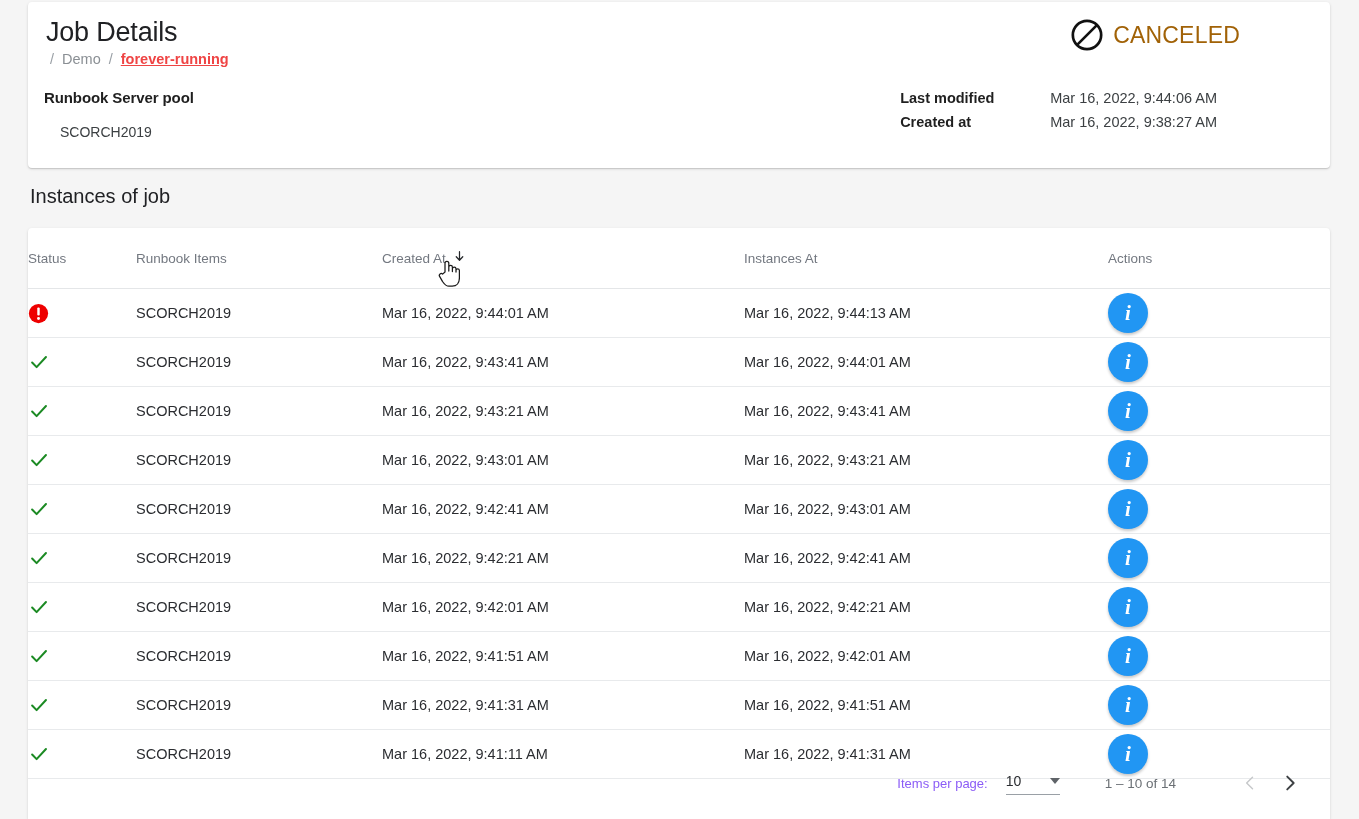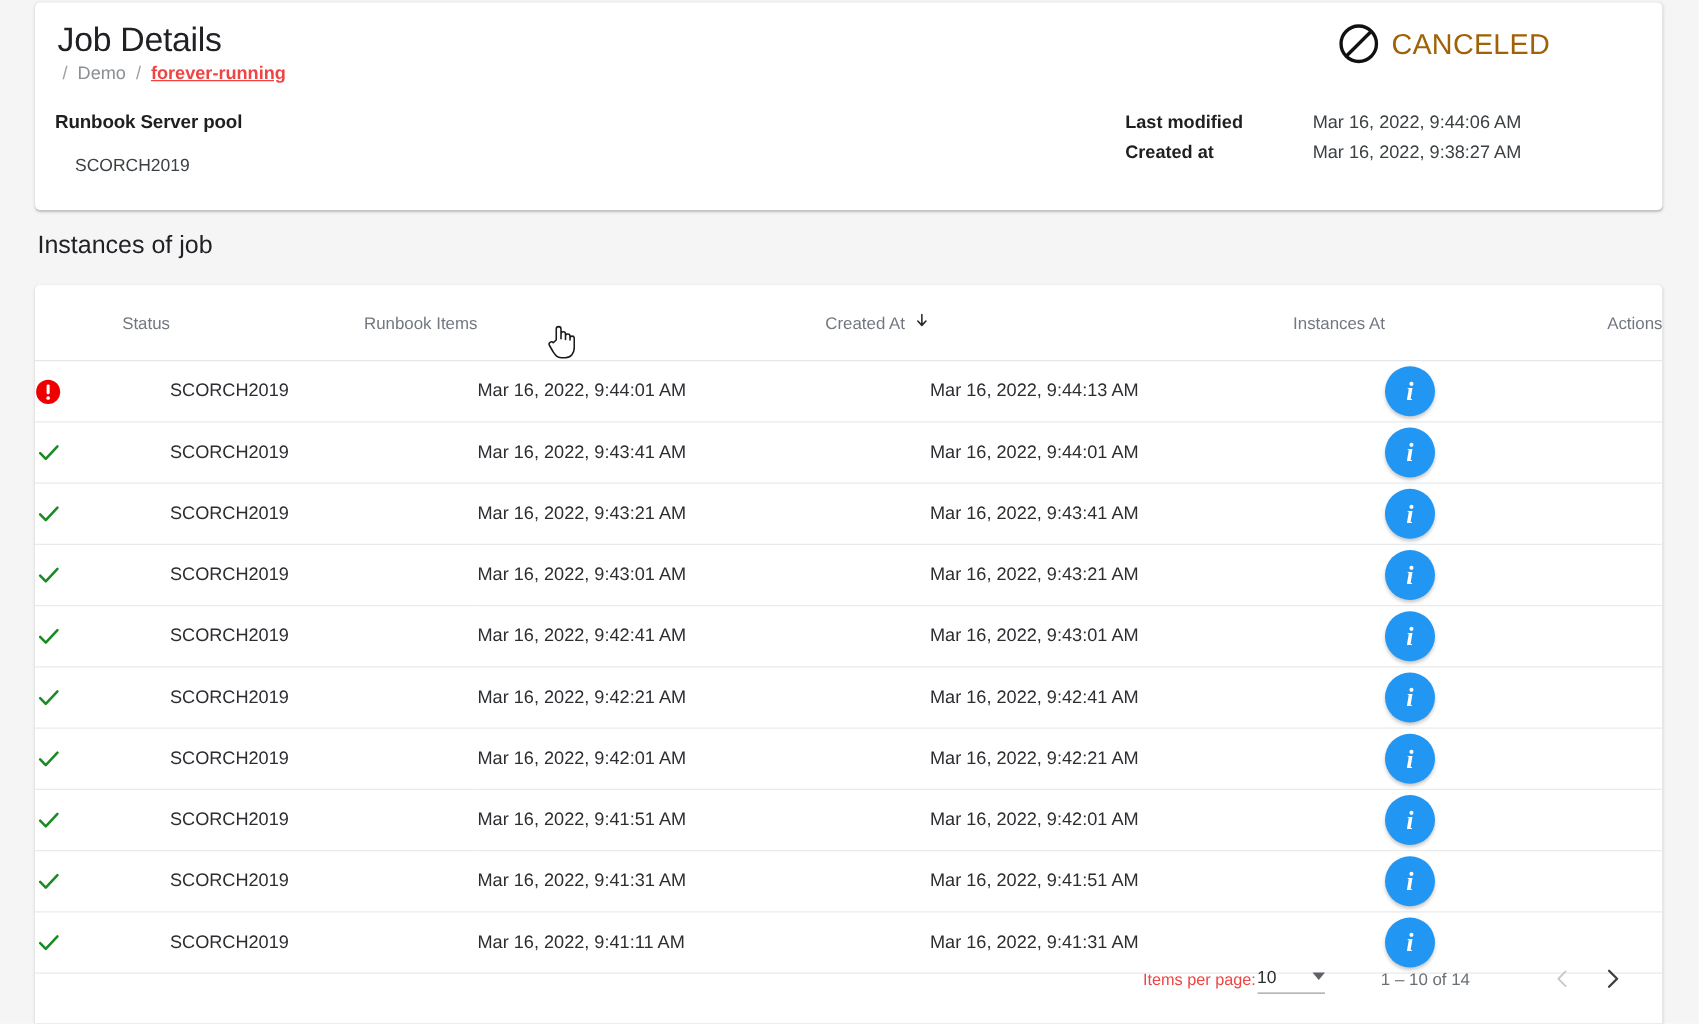--- a/index.html
+++ b/index.html
@@ -146,21 +146,21 @@
     box-sizing: border-box;
     overflow: hidden;
   }
 
   table.instances {
     width: 100%;
     border-collapse: collapse;
     table-layout: fixed;
   }
   table.instances th {
-    text-align: right;
+    text-align: left;
     font-size: 13.5px;
     font-weight: 400;
     color: #737880;
     height: 60px;
     padding: 0;
     border-bottom: 1px solid #e4e6e8;
     vertical-align: middle;
   }
   table.instances td {
     font-size: 14.5px;
@@ -242,22 +242,22 @@
     align-items: center;
     justify-content: flex-end;
     padding-right: 20px;
     box-sizing: border-box;
     font-size: 13px;
     color: #6b7075;
     gap: 0;
   }
   .pg-label {
     font-size: 13px;
-    color: #ef4444;
-    margin-right: 1px;
+    color: #8b5cf6;
+    margin-right: 18px;
   }
   .pg-select {
     min-width: 54px;
     border-bottom: 1px solid #9aa0a6;
     padding: 2px 0 5px 0;
     margin-right: 45px;
     display: flex;
     align-items: center;
     justify-content: space-between;
     cursor: pointer;

